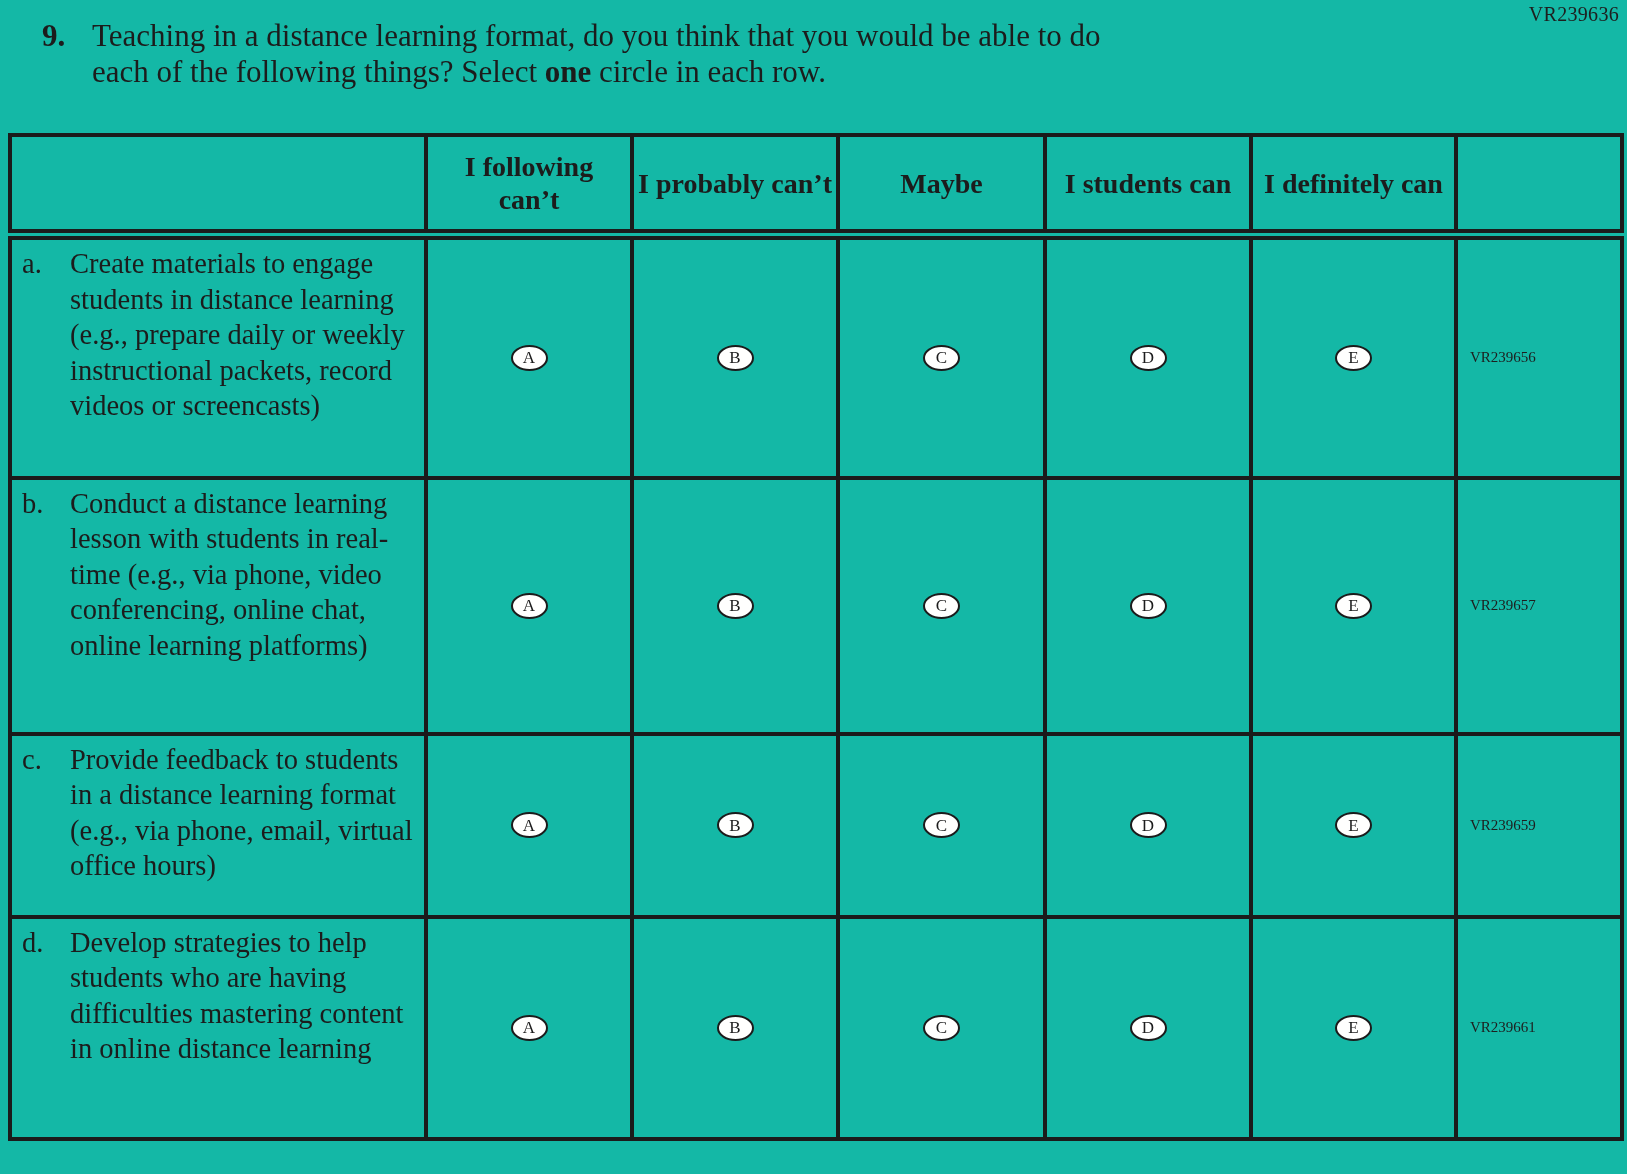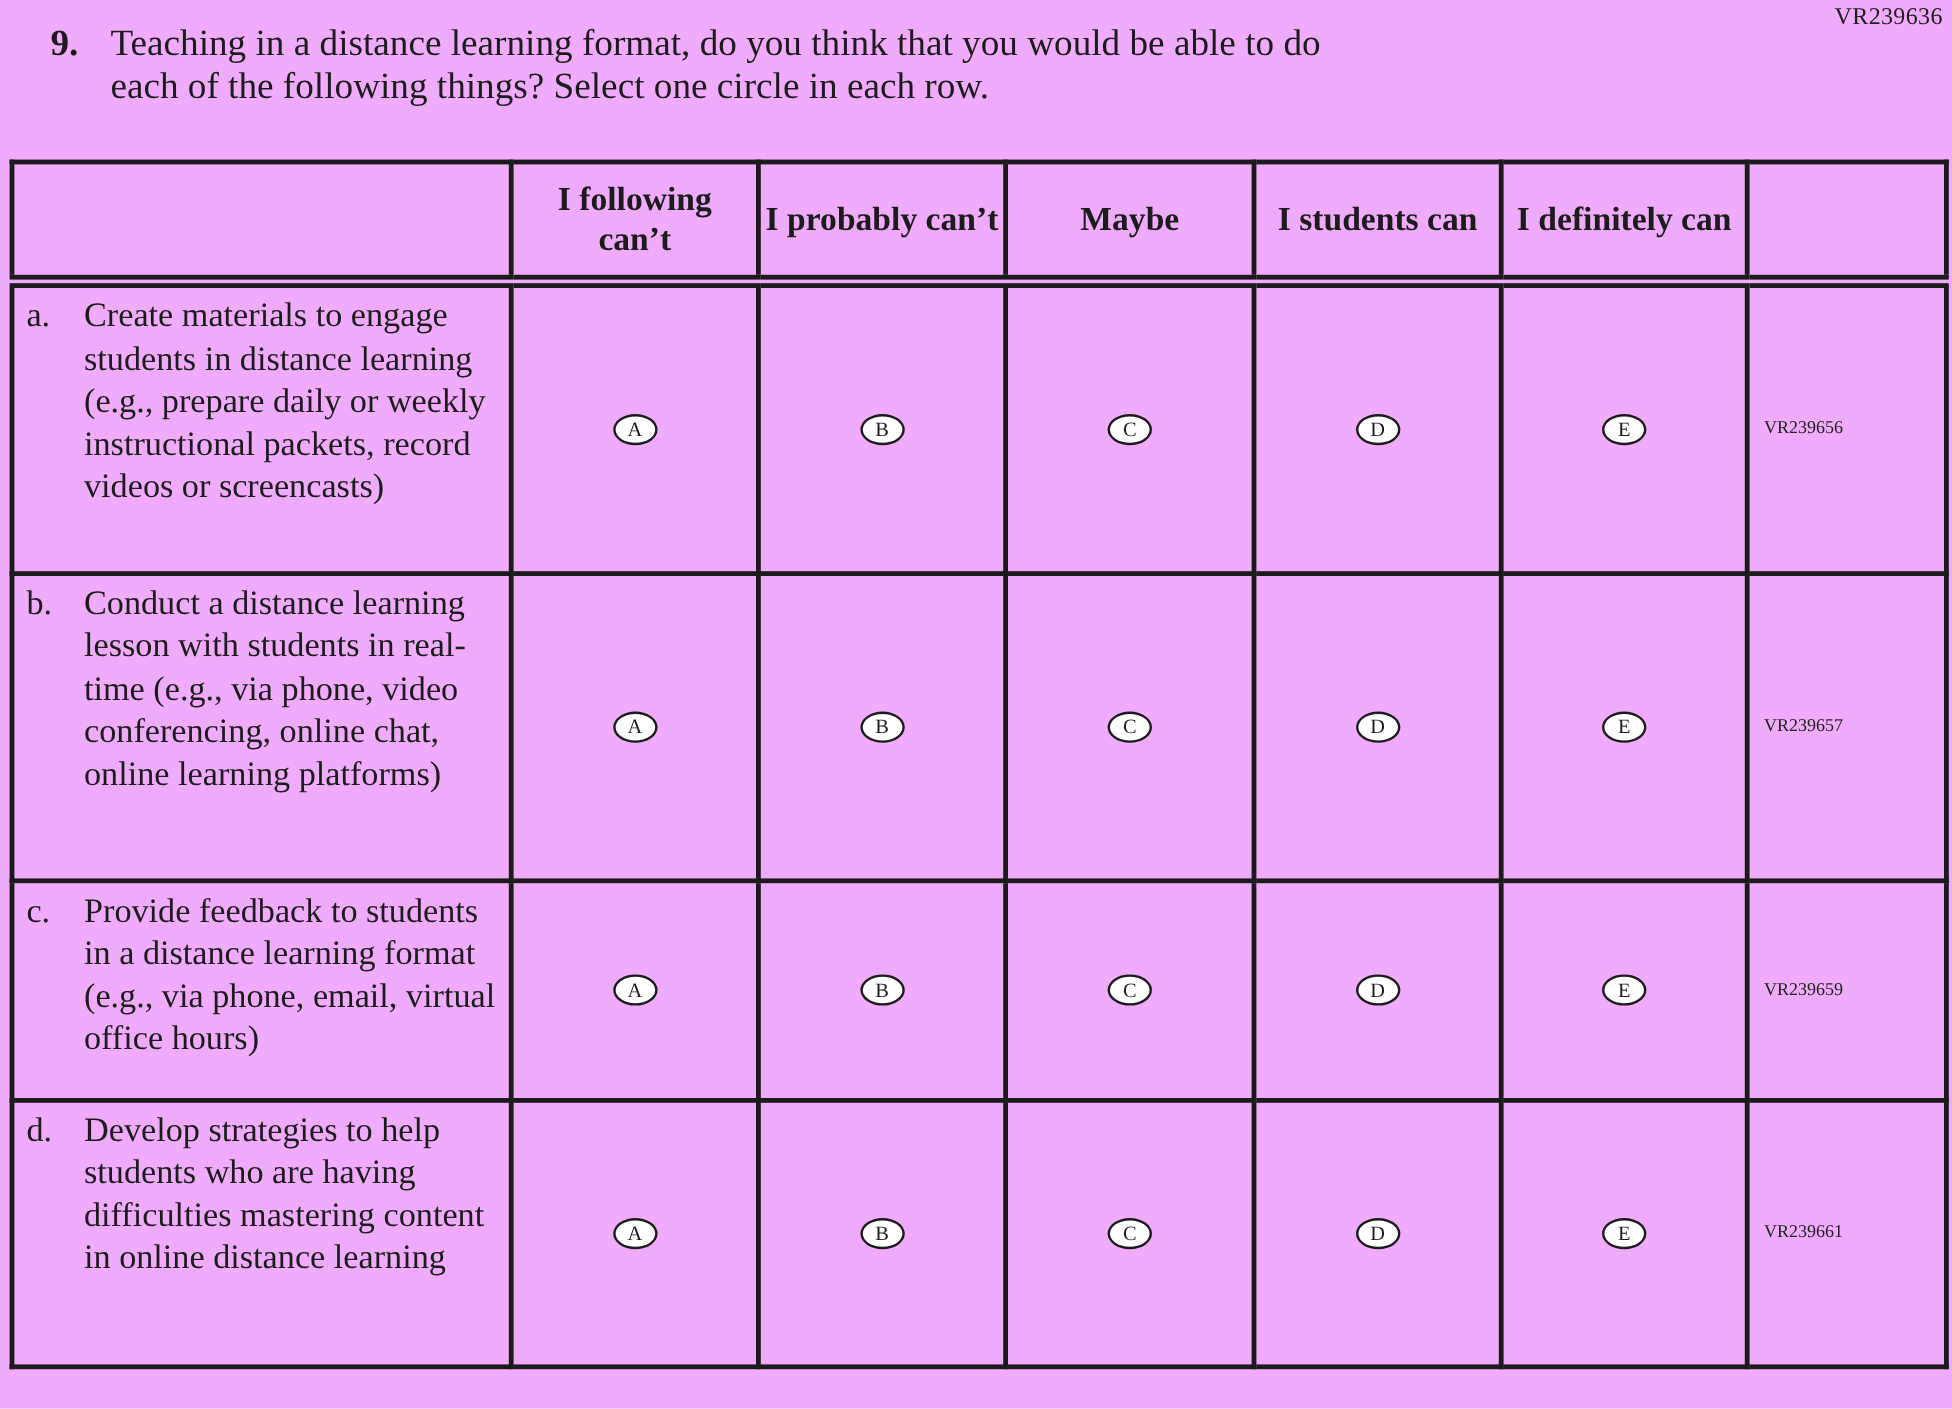--- a/index.html
+++ b/index.html
@@ -4,21 +4,21 @@
 <style>
   html, body {
     margin: 0;
     padding: 0;
     background: #ffffff;
   }
   .page {
     position: relative;
     width: 1627px;
     height: 1174px;
-    background: #f0abfc;
+    background: #14b8a6;
     overflow: hidden;
     font-family: "Liberation Serif", serif;
     color: #1c1c1c;
   }
   .top-code {
     position: absolute;
     top: 3px;
     right: 8px;
     font-size: 20px;
     letter-spacing: 0.3px;
@@ -35,21 +35,21 @@
     font-weight: bold;
     font-size: 31px;
     width: 50px;
     flex-shrink: 0;
   }
   .qtext {
     font-size: 31px;
     line-height: 36px;
     max-width: 1260px;
   }
-  .qtext b { font-weight: normal; }
+  .qtext b { font-weight: bold; }
 
   table.response-table {
     position: absolute;
     top: 133px;
     left: 8px;
     width: 1612px;
     border-collapse: collapse;
     table-layout: fixed;
   }
   table.response-table, table.response-table th, table.response-table td {

